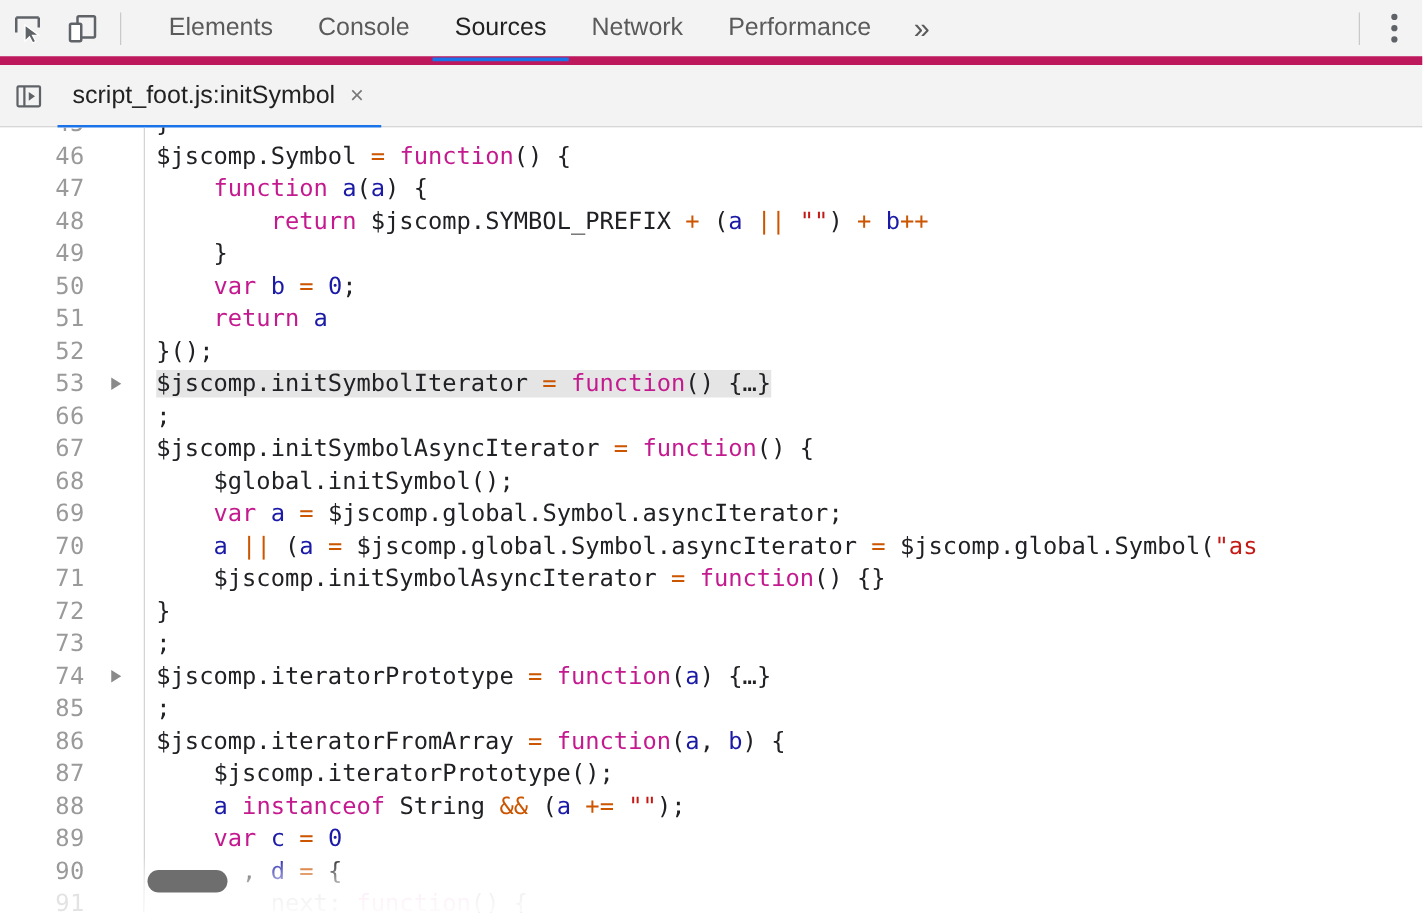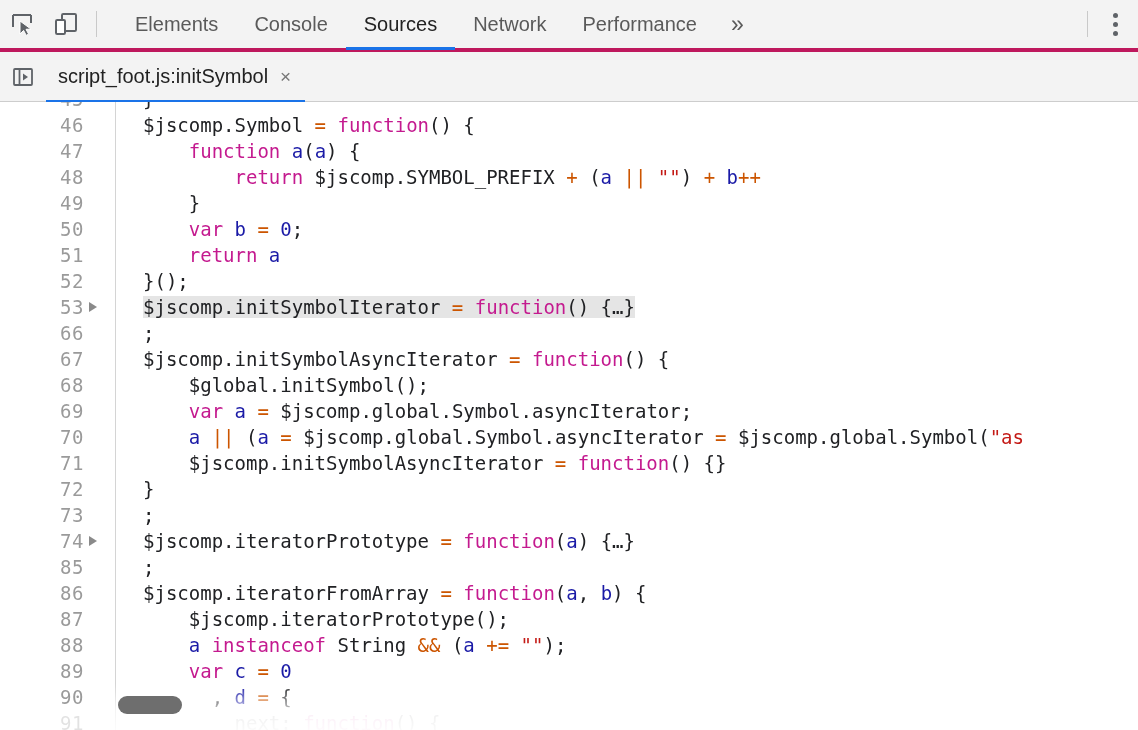--- a/index.html
+++ b/index.html
@@ -7,21 +7,21 @@
     width:1138px;height:730px;overflow:hidden;
     background:#ffffff;
     font-family:"Liberation Sans",sans-serif;
     -webkit-font-smoothing:antialiased;
   }
   #app{position:relative;width:1138px;height:730px;overflow:hidden;}
 
   
   .toolbar{
     position:relative;height:52px;box-sizing:border-box;
-    background:#f3f3f3;border-bottom:4px solid #be185d;
+    background:#f3f3f3;border-bottom:7px solid #be185d;
     display:flex;align-items:center;
   }
   .tbtn{
     width:44px;height:52px;display:flex;align-items:center;justify-content:center;
     cursor:default;
   }
   .tbtn svg{display:block;}
   .tb-sep{width:1px;height:26px;background:#c9c9c9;margin:0 8px;}
 
   .tabs{display:flex;align-items:stretch;height:52px;margin-left:12px;}
@@ -77,35 +77,35 @@
   .row{
     position:relative;display:flex;height:26px;align-items:center;
     font-family:"DejaVu Sans Mono","Liberation Mono",monospace;
     font-size:19px;white-space:pre;
   }
   .gutter{
     position:relative;flex:0 0 115px;width:115px;height:26px;box-sizing:border-box;
     display:flex;align-items:center;
   }
   .lnum{
-    position:absolute;right:31px;
+    position:absolute;right:47px;
     color:#9a9a9a;font-size:19px;
     font-family:"DejaVu Sans Mono","Liberation Mono",monospace;
     letter-spacing:0.5px;
   }
   .fold{
     position:absolute;right:18px;width:0;height:0;
     border-left:8px solid #8a8a8a;
     border-top:5.5px solid transparent;border-bottom:5.5px solid transparent;
   }
   .gutter-rule{
     position:absolute;left:115px;top:0;bottom:0;width:1px;background:#d4d4d4;z-index:5;
   }
   .code{
-    flex:1;padding-left:28px;height:26px;line-height:26px;
+    flex:1;padding-left:10px;height:26px;line-height:26px;
     color:#202124;overflow:visible;
   }
   .code .hl{background:#e5e5e5;}
   .row.faded{opacity:0.28;}
 
   
   .k{color:#c41a8f;}      
   .op{color:#cc5500;}     
   .v{color:#1a1aa6;}      
   .s{color:#c41a16;}      

